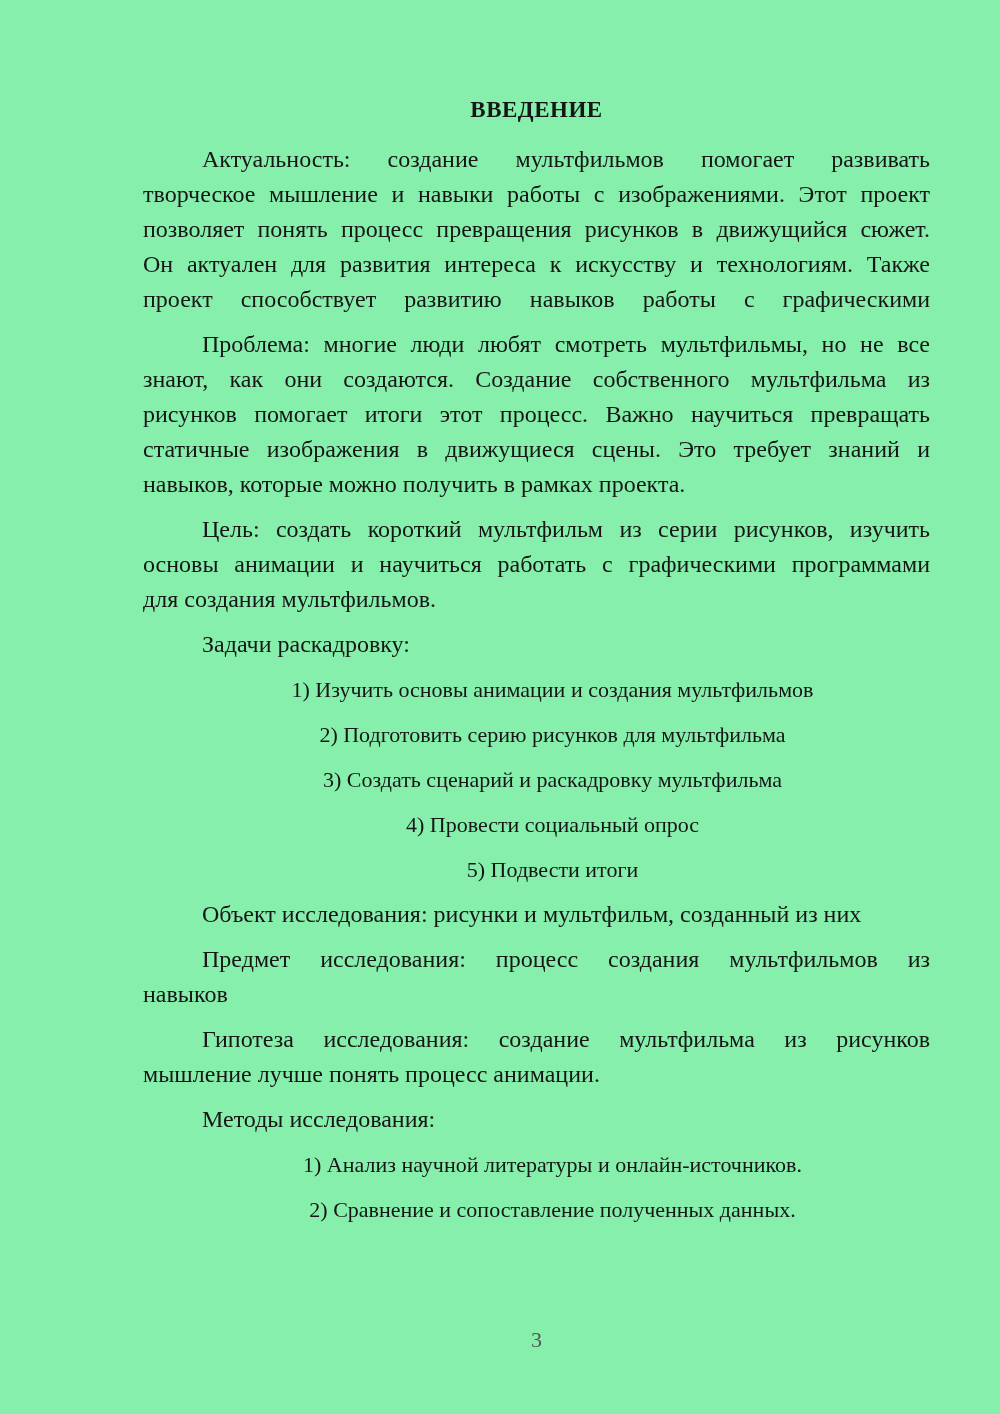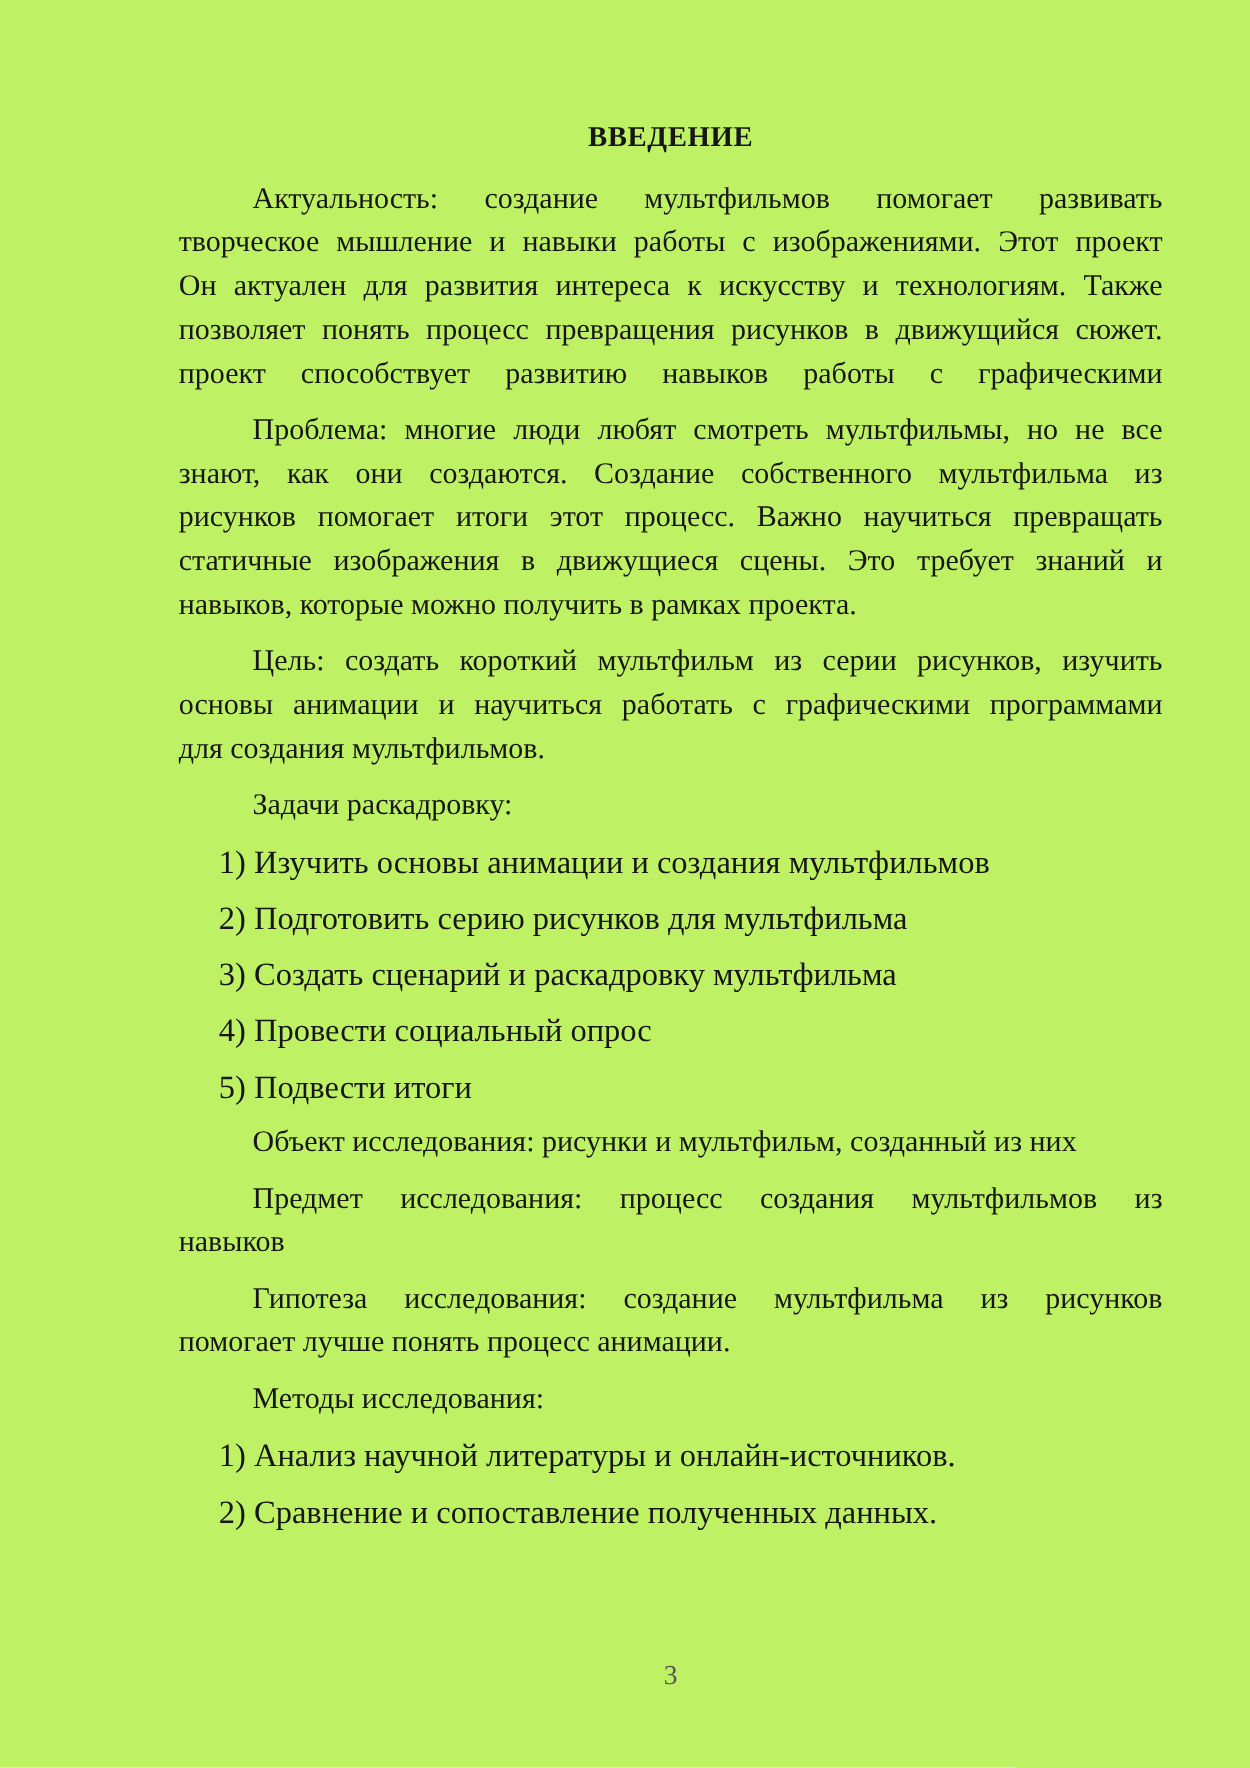--- a/index.html
+++ b/index.html
@@ -11,21 +11,21 @@
     width: 1000px;
     height: 1414px;
     position: relative;
     font-family: "Liberation Serif", "DejaVu Serif", serif;
     color: #161616;
     overflow: hidden;
   }
   .sheet {
     position: absolute;
     inset: 0;
-    background: #bef264;
+    background: #86efac;
   }
   .text-col {
     position: absolute;
     left: 143px;
     top: 0;
     width: 787px;
   }
   .doc-title {
     font-size: 23px;
     font-weight: bold;
@@ -46,25 +46,25 @@
   .tline.first {
     text-indent: 59px;
   }
   .tline.last {
     text-align-last: left;
   }
   .list {
     margin: 0;
   }
   .list-item {
-    font-size: 26px;
+    font-size: 22px;
     line-height: 35px;
     margin: 0 0 10px 0;
     padding-left: 32px;
-    text-align: left;
+    text-align: center;
   }
   .page-number {
     position: absolute;
     left: 143px;
     top: 1322px;
     width: 787px;
     text-align: center;
     font-size: 22px;
     line-height: 35px;
     color: #555555;
@@ -74,22 +74,22 @@
 <body>
 
 <div class="sheet">
   <div class="text-col">
 
     <h1 class="doc-title">ВВЕДЕНИЕ</h1>
 
     <div class="para">
         <div class="tline first">Актуальность: создание мультфильмов помогает развивать</div>
         <div class="tline">творческое мышление и навыки работы с изображениями. Этот проект</div>
+        <div class="tline">позволяет понять процесс превращения рисунков в движущийся сюжет.</div>
         <div class="tline">Он актуален для развития интереса к искусству и технологиям. Также</div>
-        <div class="tline">позволяет понять процесс превращения рисунков в движущийся сюжет.</div>
         <div class="tline">проект способствует развитию навыков работы с графическими</div>
       </div>
 
     <div class="para">
         <div class="tline first">Проблема: многие люди любят смотреть мультфильмы, но не все</div>
         <div class="tline">знают, как они создаются. Создание собственного мультфильма из</div>
         <div class="tline">рисунков помогает итоги этот процесс. Важно научиться превращать</div>
         <div class="tline">статичные изображения в движущиеся сцены. Это требует знаний и</div>
         <div class="tline last">навыков, которые можно получить в рамках проекта.</div>
       </div>
@@ -116,21 +116,21 @@
         <div class="tline first last">Объект исследования: рисунки и мультфильм, созданный из них</div>
       </div>
 
     <div class="para">
         <div class="tline first">Предмет исследования: процесс создания мультфильмов из</div>
         <div class="tline last">навыков</div>
       </div>
 
     <div class="para">
         <div class="tline first">Гипотеза исследования: создание мультфильма из рисунков</div>
-        <div class="tline last">помогает лучше понять процесс анимации.</div>
+        <div class="tline last">мышление лучше понять процесс анимации.</div>
       </div>
 
     <div class="para">
         <div class="tline first last">Методы исследования:</div>
       </div>
 
     <div class="list">
       <div class="list-item">1) Анализ научной литературы и онлайн-источников.</div>
       <div class="list-item">2) Сравнение и сопоставление полученных данных.</div>
     </div>

